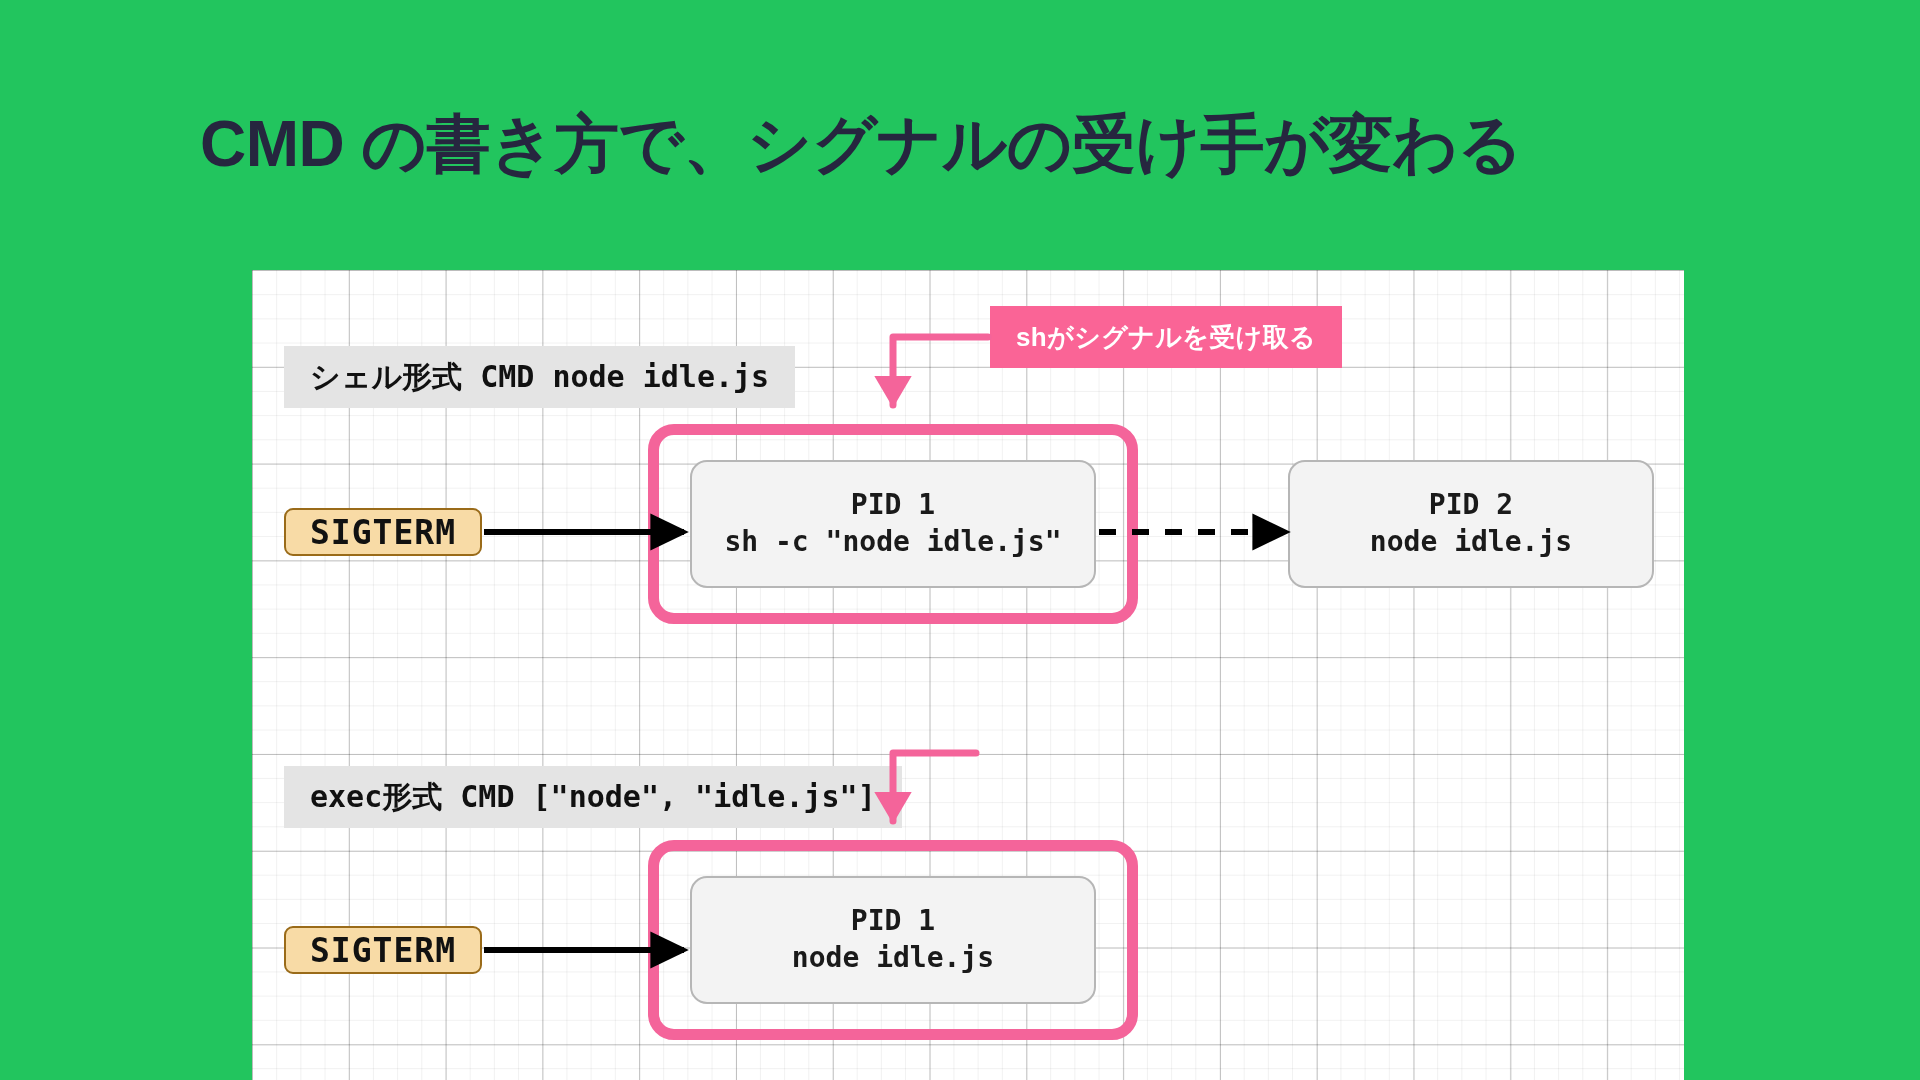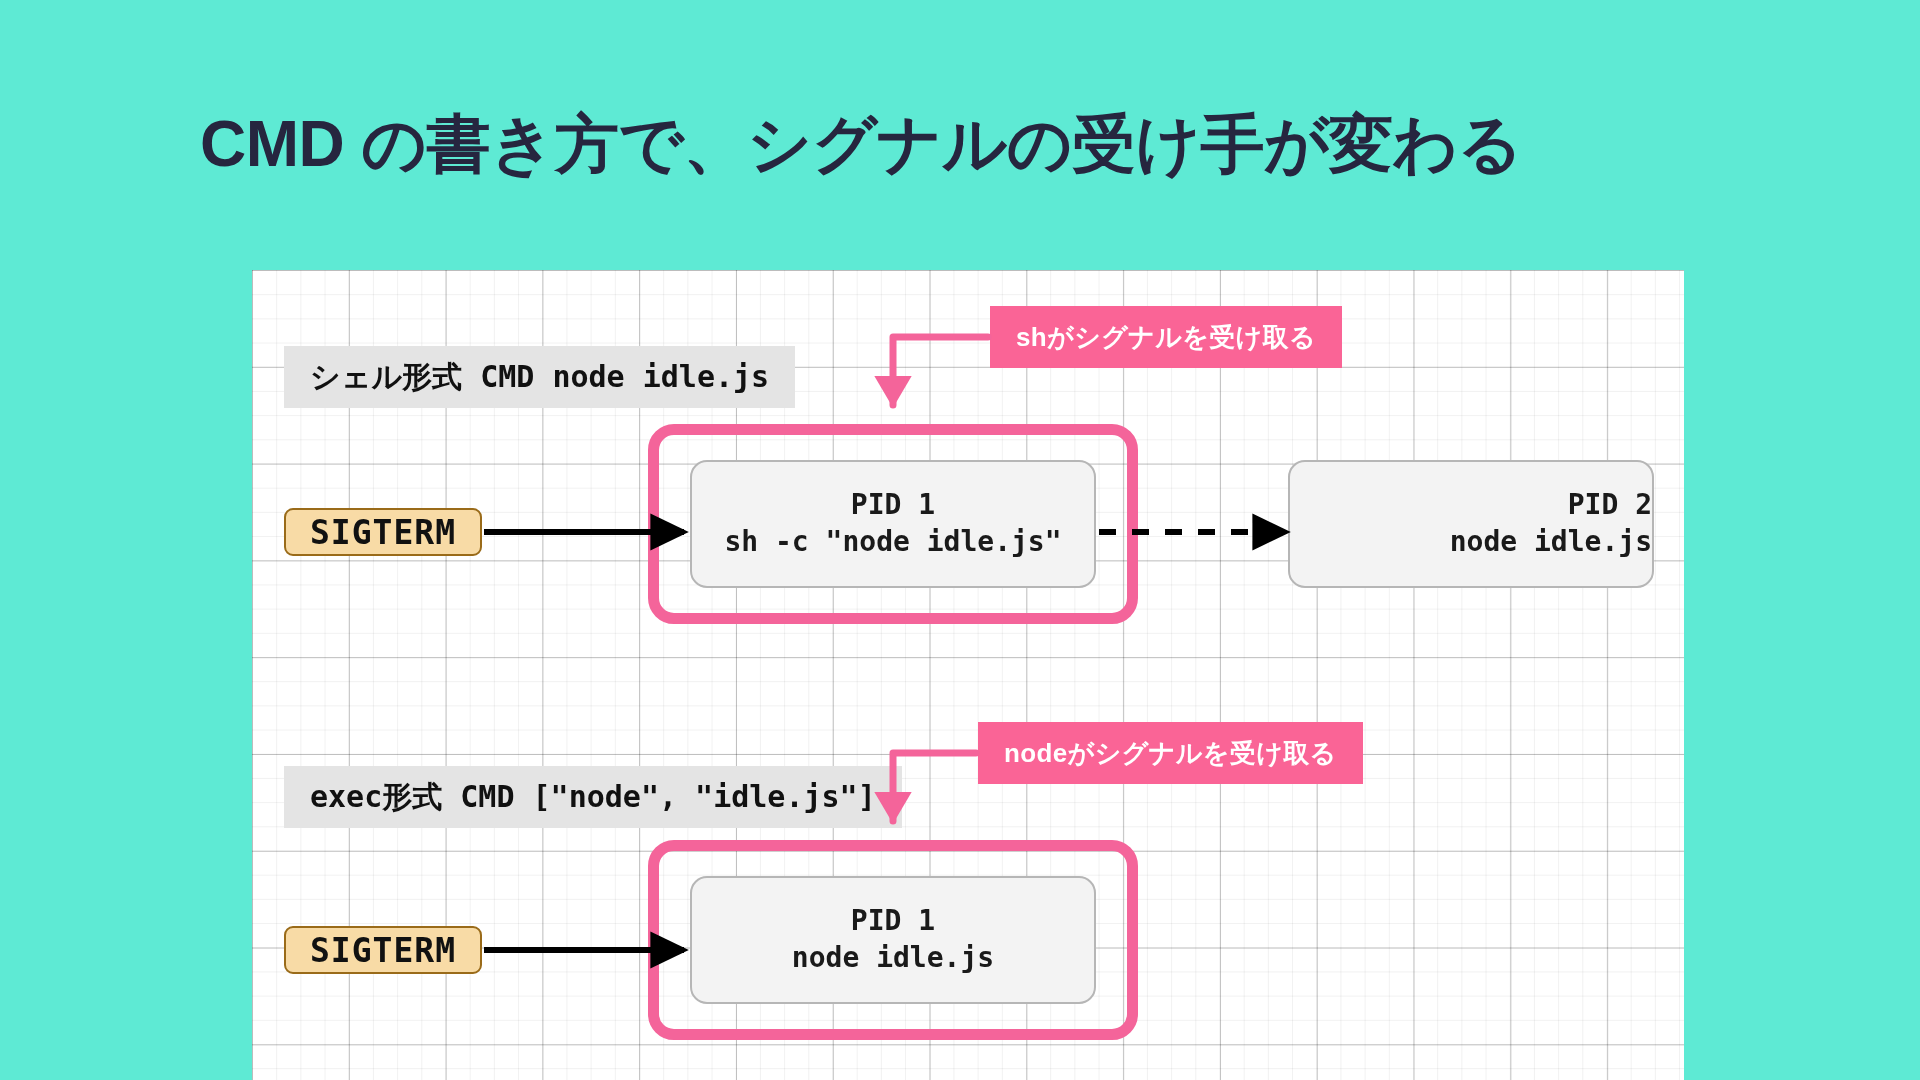--- a/index.html
+++ b/index.html
@@ -9,21 +9,21 @@
     height: 1080px;
     background: #ffffff;
     font-family: "Liberation Sans", "DejaVu Sans", sans-serif;
     overflow: hidden;
   }
 
   #stage {
     position: relative;
     width: 1920px;
     height: 1080px;
-    background: #5eead4;
+    background: #22c55e;
   }
 
   
   #grid {
     position: absolute;
     left: 252px;
     top: 270px;
     width: 1432px;
     height: 810px;
     background-color: #ffffff;
@@ -114,21 +114,21 @@
     justify-content: center;
     font-family: "DejaVu Sans Mono", "Liberation Mono", monospace;
     font-size: 28px;
     font-weight: 700;
     color: #1a1a1a;
     line-height: 1.32;
     text-align: center;
     white-space: nowrap;
   }
   #proc-pid1-top    { left: 690px; top: 460px; width: 406px; height: 128px; }
-  #proc-pid2        { left: 1288px; top: 460px; width: 366px; height: 128px; align-items: flex-end; }
+  #proc-pid2        { left: 1288px; top: 460px; width: 366px; height: 128px; }
   #proc-pid1-bottom { left: 690px; top: 876px; width: 406px; height: 128px; }
 
   
   .callout {
     position: absolute;
     background: #fa6496;
     color: #ffffff;
     font-size: 26px;
     font-weight: 800;
     display: flex;
@@ -179,21 +179,20 @@
 
   <div class="sigterm" id="sigterm-2">SIGTERM</div>
 
   <div class="pink-group" id="group-bottom"></div>
 
   <div class="proc-box" id="proc-pid1-bottom">
     <span>PID 1</span>
     <span>node idle.js</span>
   </div>
 
-  <div class="callout" id="callout-node">nodeがシグナルを受け取る</div>
 
   <svg id="connectors" viewBox="0 0 1920 1080" width="1920" height="1080" xmlns="http://www.w3.org/2000/svg">
     <defs>
       <marker id="arrow-black" markerWidth="7" markerHeight="7" refX="5.6" refY="3.5" orient="auto" markerUnits="strokeWidth">
         <path d="M0,0.4 L6.4,3.5 L0,6.6 z" fill="#000000"></path>
       </marker>
       <marker id="arrow-pink" markerWidth="5.2" markerHeight="5.6" refX="4.2" refY="2.8" orient="auto" markerUnits="strokeWidth">
         <path d="M0,0.1 L4.6,2.8 L0,5.5 z" fill="#f4649a"></path>
       </marker>
     </defs>

